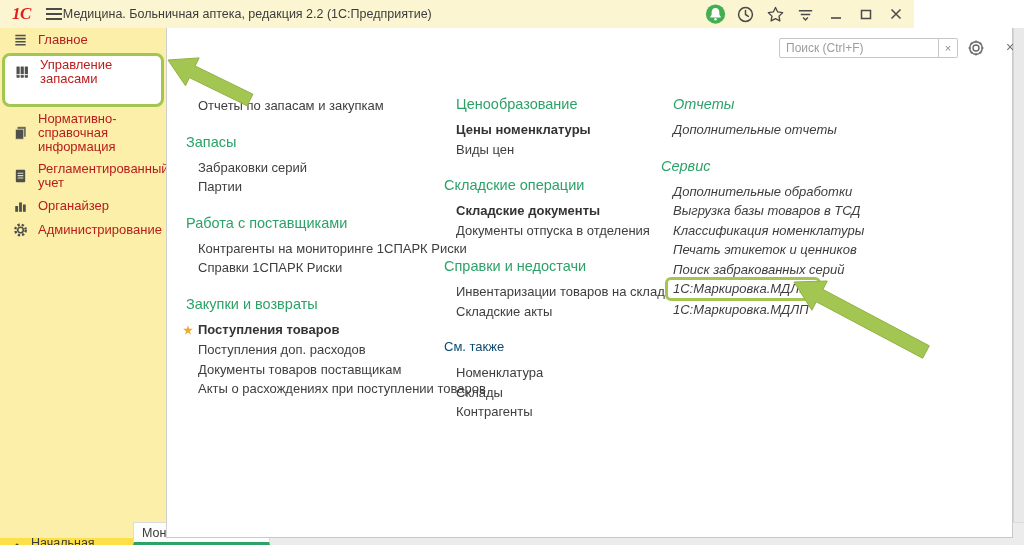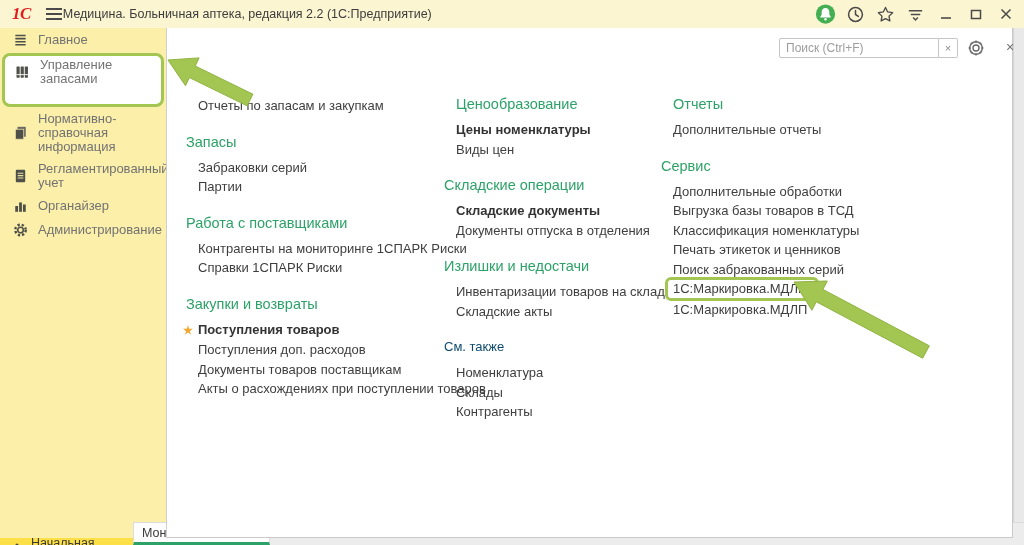--- a/index.html
+++ b/index.html
@@ -3,32 +3,32 @@
 <meta charset="utf-8">
 <style>
   * { box-sizing: border-box; }
   html,body { margin:0; padding:0; }
   body {
     width:1024px; height:545px; position:relative; overflow:hidden;
     font-family:"Liberation Sans", sans-serif; background:#ffffff;
     -webkit-font-smoothing:antialiased;
   }
   
-  .topbar { position:absolute; left:0; top:0; width:1024px; height:28px;
+  .topbar { position:absolute; left:0; top:0; width:914px; height:28px;
     background:#fcf5d1; display:flex; align-items:center; z-index:20; }
   .logo { font-family:"Liberation Serif", serif; font-style:italic; font-weight:bold;
     color:#df1f1f; font-size:17px; margin-left:12px; letter-spacing:-0.5px; }
   .burger { margin-left:14px; display:flex; align-items:center; cursor:pointer; }
   .win-title { font-size:12.5px; color:#3c3c3c; }
   .tb-right { position:absolute; right:8px; top:0; height:28px; display:flex; align-items:center; gap:9px; }
   .tb-btn { width:21px; height:24px; display:flex; align-items:center; justify-content:center; cursor:pointer; }
   
   .sidebar { position:absolute; left:0; top:28px; width:166px; height:517px; background:#fbefa9; z-index:2; }
   .side-item { display:flex; align-items:center; gap:9px; padding:4px 6px 4px 13px;
-    font-size:13px; color:#737373; cursor:pointer; }
+    font-size:13px; color:#b91c1c; cursor:pointer; }
   .side-item .s-icon { width:16px; height:16px; flex:0 0 16px; display:flex; align-items:center; }
   .side-item .s-label { line-height:14px; }
   .side-item-hl { background:#ffffff; border:3px solid #a3c653; border-radius:8px;
     margin:1px 2px; padding:2px 4px 18px 10px; }
   
   .gray-strip { position:absolute; left:1013px; top:28px; width:11px; height:517px;
     background:#e9e9e9; border-left:1px solid #d4d4d4; z-index:1; }
   
   .taskbar { position:absolute; left:0; top:522px; width:1024px; height:23px; z-index:5; }
   .tab-home { position:absolute; left:0; top:16px; width:144px; height:23px; display:flex;
@@ -51,21 +51,21 @@
     background:#fff; color:#8a8a8a; font-size:11px; line-height:18px; text-align:center;
     border-radius:0 2px 2px 0; cursor:pointer; padding:0; }
   .gear-btn { position:absolute; left:799px; top:10px; width:20px; height:20px; cursor:pointer; }
   .panel-close { position:absolute; left:833px; top:9px; width:20px; height:20px;
     font-size:14px; color:#6e6e6e; text-align:center; line-height:20px; cursor:pointer; }
   
   .cols { position:absolute; left:0; top:68px; right:12px; }
   .col { position:absolute; top:0; }
   .col-1 { left:19px;  width:256px; }
   .col-2 { left:277px; width:214px; }
-  .col-3 { left:494px; width:250px; }
+  .col-3 { left:494px; width:250px;font-style:italic; }
   .group-header { font-size:14.5px; line-height:16px; color:#2da268; margin:18px 0 8px; }
   .group-header.gray { font-size:13px; color:#0c4a6e; }
   .group:first-child > .group-header { margin-top:0;margin-left:12px; }
   .menu-item { font-size:13px; line-height:15px; padding:2px 0 2.5px; margin-left:12px;
     color:#3e3e3e; cursor:pointer; white-space:nowrap; }
   .menu-item.bold { font-weight:bold; color:#333; }
   .star { color:#f0a832; display:inline-block; width:15px; margin-left:-15px; font-size:11px; }
   .hl-box { display:inline-block; border:3px solid #a3c653; border-radius:6px; background:#fff;
     padding:1px 9px 2px 5px; margin:-4px 0 -4px -8px; }
   
@@ -245,21 +245,21 @@
           <div class="group-header">Ценообразование</div>
           <div class="menu-item bold"><span>Цены номенклатуры</span></div>
           <div class="menu-item"><span>Виды цен</span></div>
         </div>
         <div class="group">
           <div class="group-header">Складские операции</div>
           <div class="menu-item bold"><span>Складские документы</span></div>
           <div class="menu-item"><span>Документы отпуска в отделения</span></div>
         </div>
         <div class="group">
-          <div class="group-header">Излишки и недостачи</div>
+          <div class="group-header">Справки и недостачи</div>
           <div class="menu-item"><span>Инвентаризации товаров на складах</span></div>
           <div class="menu-item"><span>Складские акты</span></div>
         </div>
         <div class="group">
           <div class="group-header gray">См. также</div>
           <div class="menu-item"><span>Номенклатура</span></div>
           <div class="menu-item"><span>Склады</span></div>
           <div class="menu-item"><span>Контрагенты</span></div>
         </div>
       </div>

